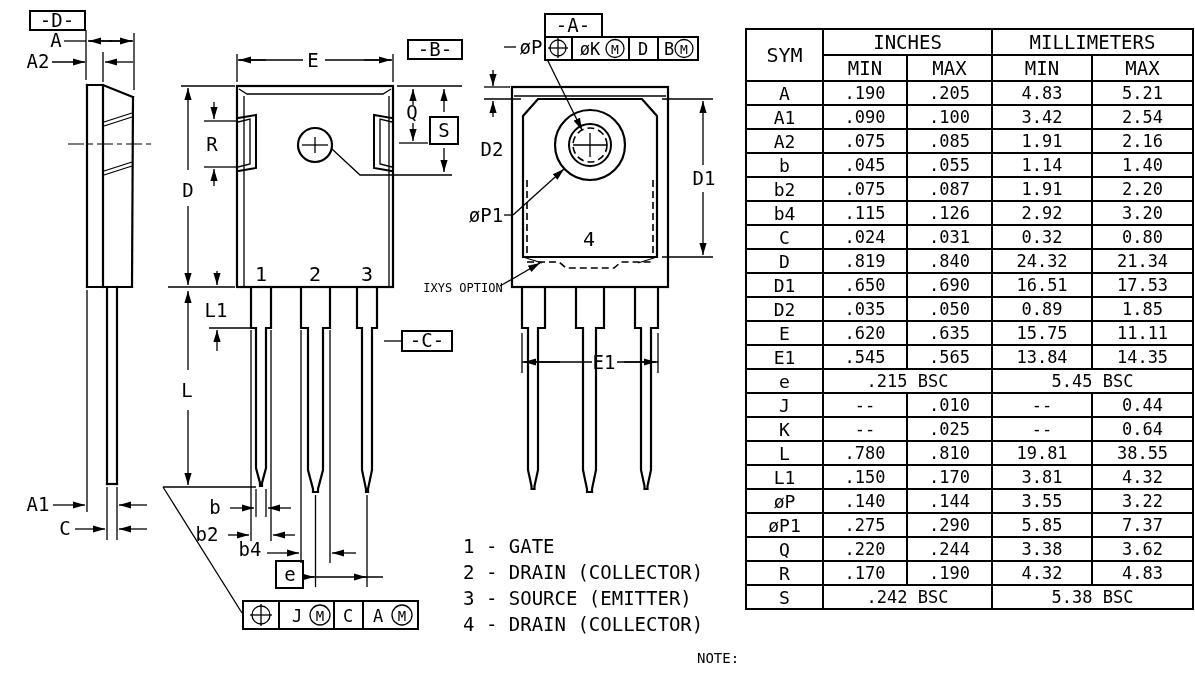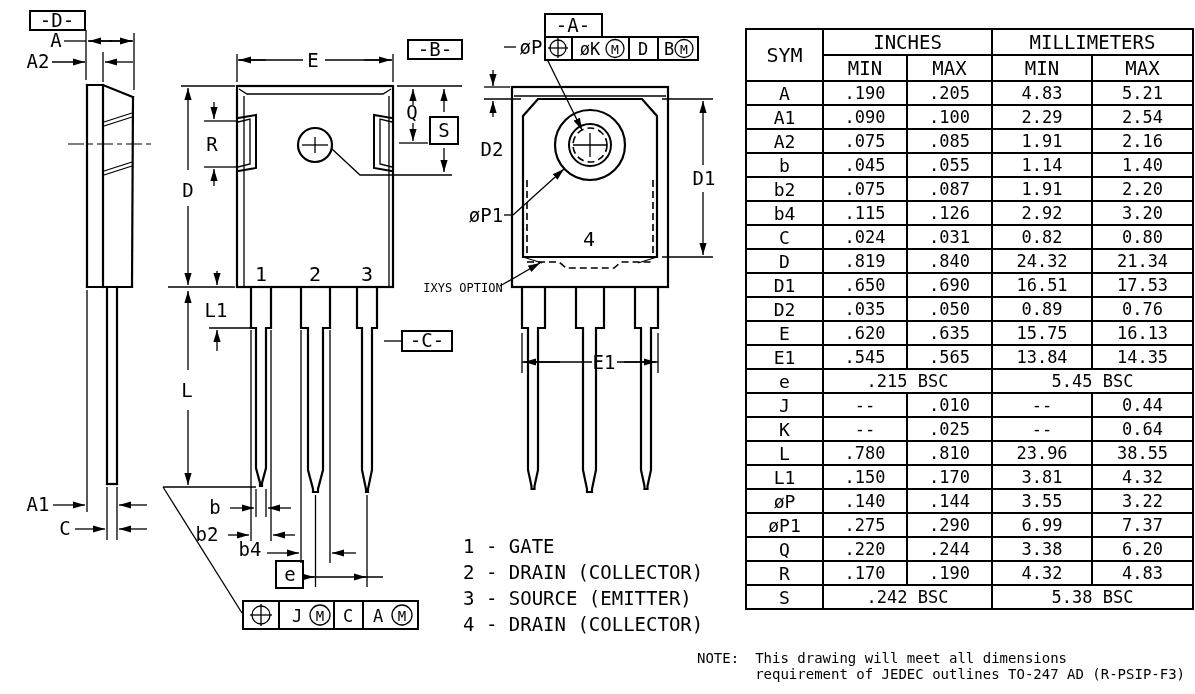--- a/index.html
+++ b/index.html
@@ -307,21 +307,21 @@
           <td class="sym">A</td>
           <td>.190</td>
           <td>.205</td>
           <td>4.83</td>
           <td>5.21</td>
         </tr>
     <tr>
           <td class="sym">A1</td>
           <td>.090</td>
           <td>.100</td>
-          <td>2.29</td>
+          <td>3.42</td>
           <td>2.54</td>
         </tr>
     <tr>
           <td class="sym">A2</td>
           <td>.075</td>
           <td>.085</td>
           <td>1.91</td>
           <td>2.16</td>
         </tr>
     <tr>
@@ -342,21 +342,21 @@
           <td class="sym">b4</td>
           <td>.115</td>
           <td>.126</td>
           <td>2.92</td>
           <td>3.20</td>
         </tr>
     <tr>
           <td class="sym">C</td>
           <td>.024</td>
           <td>.031</td>
-          <td>0.82</td>
+          <td>0.32</td>
           <td>0.80</td>
         </tr>
     <tr>
           <td class="sym">D</td>
           <td>.819</td>
           <td>.840</td>
           <td>24.32</td>
           <td>21.34</td>
         </tr>
     <tr>
@@ -364,28 +364,28 @@
           <td>.650</td>
           <td>.690</td>
           <td>16.51</td>
           <td>17.53</td>
         </tr>
     <tr>
           <td class="sym">D2</td>
           <td>.035</td>
           <td>.050</td>
           <td>0.89</td>
-          <td>0.76</td>
+          <td>1.85</td>
         </tr>
     <tr>
           <td class="sym">E</td>
           <td>.620</td>
           <td>.635</td>
           <td>15.75</td>
-          <td>16.13</td>
+          <td>11.11</td>
         </tr>
     <tr>
           <td class="sym">E1</td>
           <td>.545</td>
           <td>.565</td>
           <td>13.84</td>
           <td>14.35</td>
         </tr>
     <tr>
           <td class="sym">e</td>
@@ -403,67 +403,63 @@
           <td class="sym">K</td>
           <td>--</td>
           <td>.025</td>
           <td>--</td>
           <td>0.64</td>
         </tr>
     <tr>
           <td class="sym">L</td>
           <td>.780</td>
           <td>.810</td>
-          <td>23.96</td>
+          <td>19.81</td>
           <td>38.55</td>
         </tr>
     <tr>
           <td class="sym">L1</td>
           <td>.150</td>
           <td>.170</td>
           <td>3.81</td>
           <td>4.32</td>
         </tr>
     <tr>
           <td class="sym">øP</td>
           <td>.140</td>
           <td>.144</td>
           <td>3.55</td>
           <td>3.22</td>
         </tr>
     <tr>
           <td class="sym">øP1</td>
           <td>.275</td>
           <td>.290</td>
-          <td>6.99</td>
+          <td>5.85</td>
           <td>7.37</td>
         </tr>
     <tr>
           <td class="sym">Q</td>
           <td>.220</td>
           <td>.244</td>
           <td>3.38</td>
-          <td>6.20</td>
+          <td>3.62</td>
         </tr>
     <tr>
           <td class="sym">R</td>
           <td>.170</td>
           <td>.190</td>
           <td>4.32</td>
           <td>4.83</td>
         </tr>
     <tr>
           <td class="sym">S</td>
           <td colspan="2">.242 BSC</td>
           <td colspan="2">5.38 BSC</td>
         </tr>
   </tbody>
 </table>
 
 <div class="note">
   <span>NOTE:</span>
-  <div>
-    <div>This drawing will meet all dimensions</div>
-    <div>requirement of JEDEC outlines TO-247 AD (R-PSIP-F3)</div>
-  </div>
 </div>
 
 </div>
 
 </body></html>

